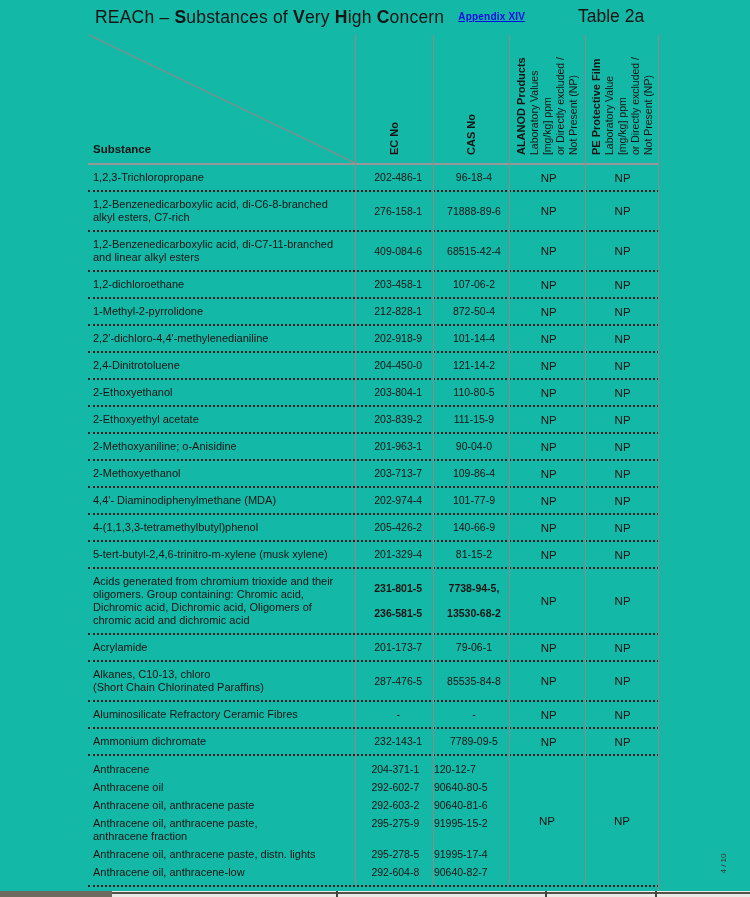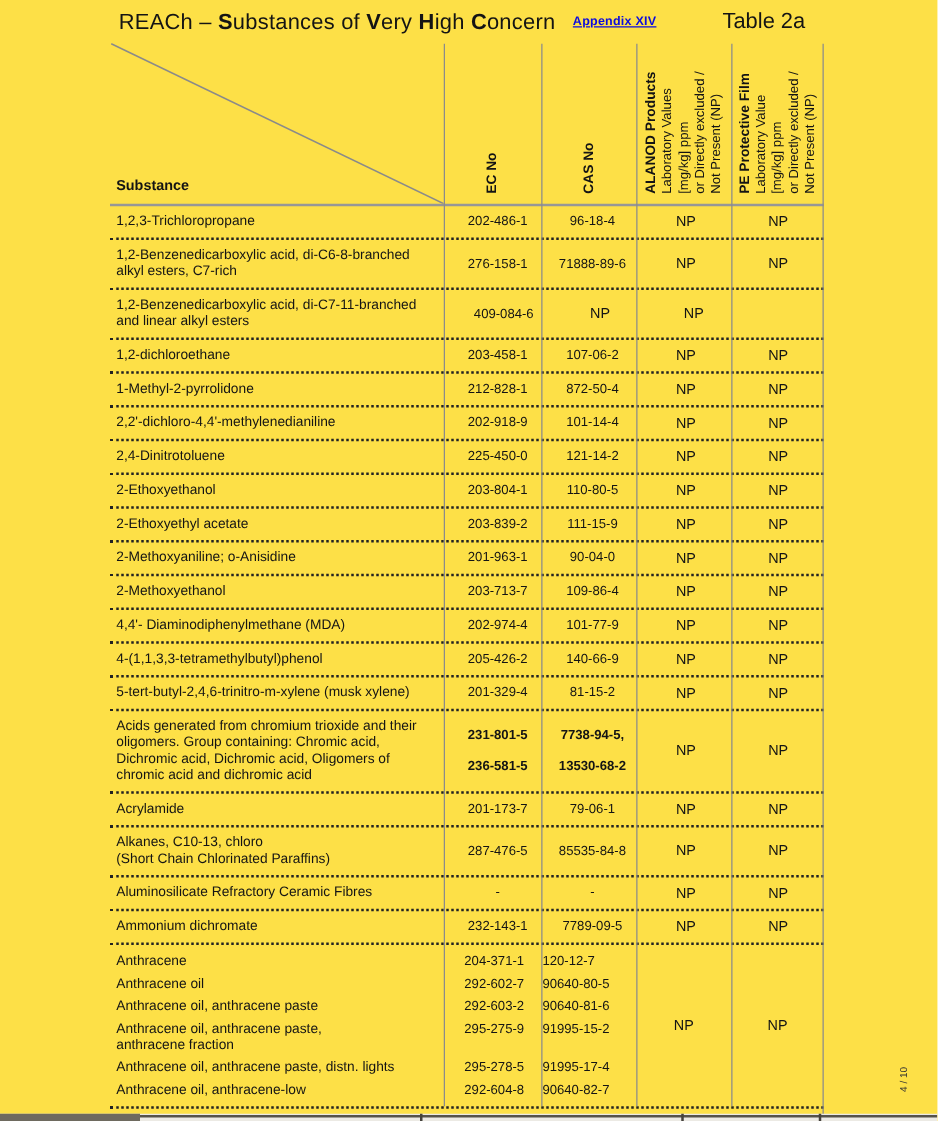--- a/index.html
+++ b/index.html
@@ -1,16 +1,16 @@
 <!DOCTYPE html>
 <html><head>
 <meta charset="utf-8">
 <style>
   html,body{margin:0;padding:0;background:#ffffff;}
-  .page{position:relative;width:750px;height:897px;background:#fde047;overflow:hidden;
+  .page{position:relative;width:750px;height:897px;background:#14b8a6;overflow:hidden;
         font-family:"Liberation Sans",sans-serif;color:#141414;}
 
   
   .doc-title{position:absolute;left:95px;top:7px;font-size:17.5px;letter-spacing:.2px;white-space:nowrap;}
   .doc-title .seg-b{font-weight:bold;}
   .appendix-link{font-size:10px;font-weight:bold;color:#0b0bdf;text-decoration:underline;
                  margin-left:14px;vertical-align:3px;cursor:pointer;}
   .table-label{position:absolute;left:578px;top:6px;font-size:17.5px;}
 
   
@@ -131,20 +131,23 @@
           <div class="c-np c-pe">NP</div>
         </div>
         <div class="row">
           <div class="c-sub">
             <div>1,2-Benzenedicarboxylic acid, di-C7-11-branched</div>
             <div>and linear alkyl esters</div>
           </div>
           <div class="c-num c-ec">
             <div>409-084-6</div>
           </div>
+          <div class="c-num c-cas">
+            <div>68515-42-4</div>
+          </div>
           <div class="c-np">NP</div>
           <div class="c-np c-pe">NP</div>
         </div>
         <div class="row">
           <div class="c-sub">
             <div>1,2-dichloroethane</div>
           </div>
           <div class="c-num c-ec">
             <div>203-458-1</div>
           </div>
@@ -178,21 +181,21 @@
             <div>101-14-4</div>
           </div>
           <div class="c-np">NP</div>
           <div class="c-np c-pe">NP</div>
         </div>
         <div class="row">
           <div class="c-sub">
             <div>2,4-Dinitrotoluene</div>
           </div>
           <div class="c-num c-ec">
-            <div>225-450-0</div>
+            <div>204-450-0</div>
           </div>
           <div class="c-num c-cas">
             <div>121-14-2</div>
           </div>
           <div class="c-np">NP</div>
           <div class="c-np c-pe">NP</div>
         </div>
         <div class="row">
           <div class="c-sub">
             <div>2-Ethoxyethanol</div>

